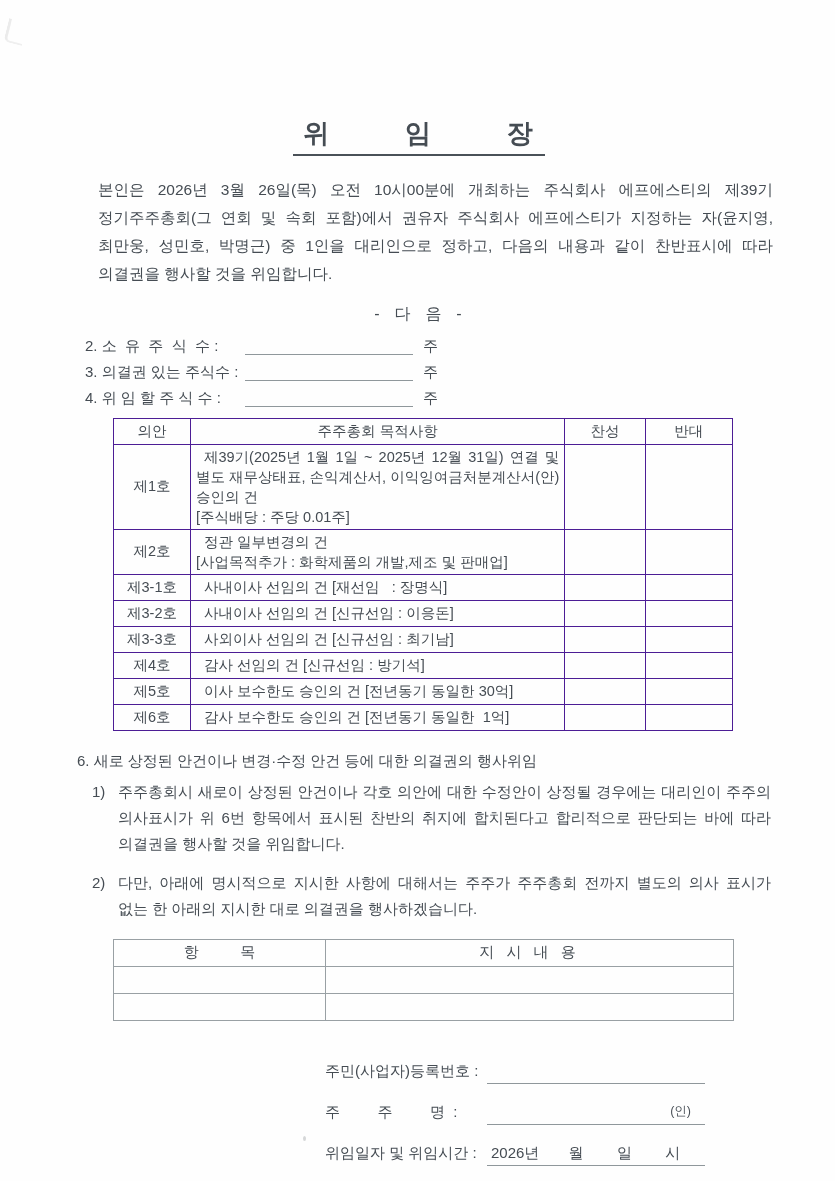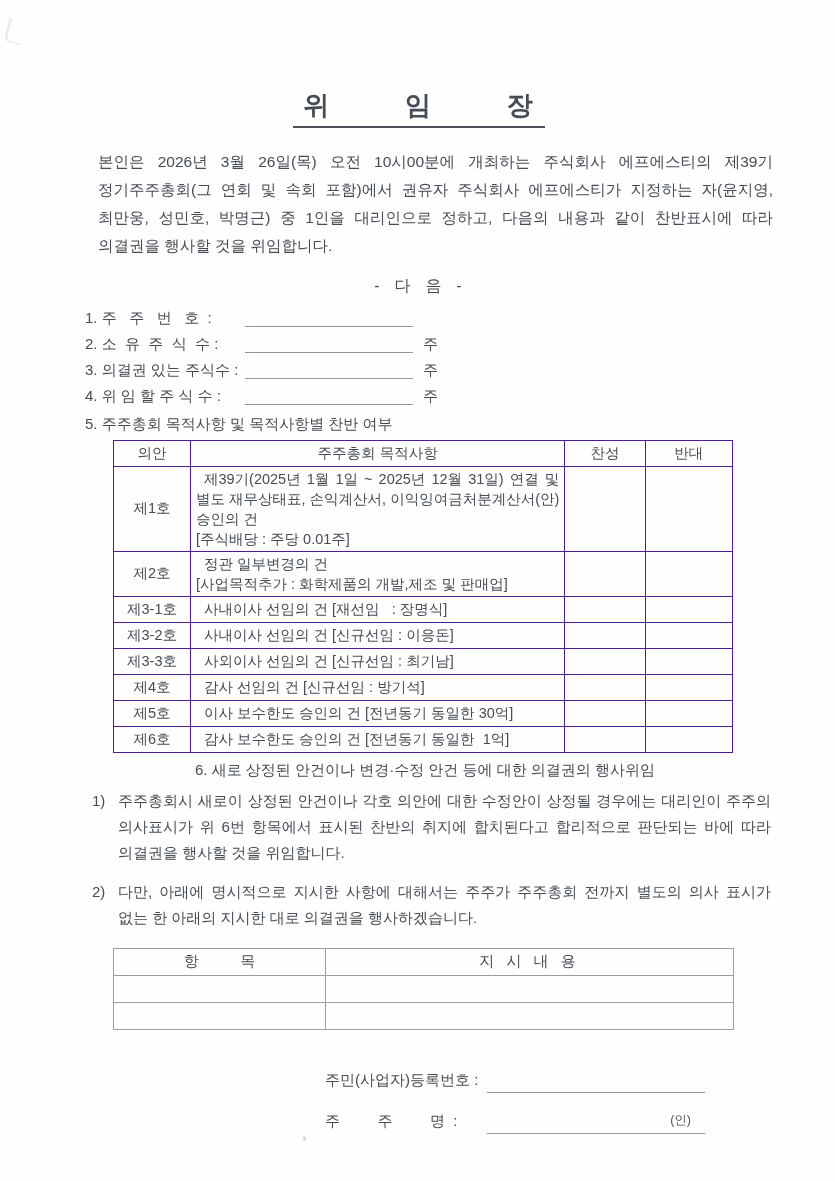--- a/index.html
+++ b/index.html
@@ -10,21 +10,21 @@
     margin: 0 auto;
     background: #fefefe;
     color: #454c53;
     font-family: "Liberation Sans", sans-serif;
     overflow: hidden;
     box-sizing: border-box;
   }
   .content { padding: 88px 62px 0 65px; box-sizing: border-box; }
 
   
-  .title-wrap { text-align: center; }
+  .title-wrap { text-align: center; margin-top: 28px; }
   .doc-title {
     display: inline-block;
     font-size: 26px;
     font-weight: bold;
     letter-spacing: 2px;
     white-space: pre;
     border-bottom: 2px solid #4a5158;
     padding: 0 10px 3px 10px;
   }
 
@@ -75,21 +75,21 @@
   .col-pur   { width: 326px; }
   .col-app   { width: 70px;  text-align: center; }
   .col-opp   { width: 76px;  text-align: center; }
   table.t1 tr { height: 26px; }
   .c-line { line-height: 20px; }
   .c-just { text-align: justify; text-indent: 8px; word-break: keep-all; }
   .c-ind  { text-indent: 8px; }
   .c-pre  { white-space: pre; }
 
   
-  .item6-head { margin: 5px 0 0 12px; font-size: 15px; line-height: 24px; text-align: center; }
+  .item6-head { margin: 18px 0 0 12px; font-size: 15px; line-height: 24px; }
   .sub { display: flex; margin: 6px 0 0 27px; font-size: 15px; }
   .sub + .sub { margin-top: 13px; }
   .sub-num { flex: none; width: 26px; line-height: 26px; }
   .sub-txt { flex: 1; line-height: 26px; text-align: justify; word-break: keep-all; padding-right: 2px; }
 
   
   table.t2 {
     margin: 17px 0 0 48px;
     width: 620px;
     border-collapse: collapse;
@@ -139,34 +139,30 @@
     <div class="title-wrap">
       <div class="doc-title">위        임        장</div>
     </div>
 
     <p class="intro">본인은 2026년 3월 26일(목) 오전 10시00분에 개최하는 주식회사 에프에스티의 제39기 정기주주총회(그 연회 및 속회 포함)에서 권유자 주식회사 에프에스티가 지정하는 자(윤지영, 최만웅, 성민호, 박명근) 중 1인을 대리인으로 정하고, 다음의 내용과 같이 찬반표시에 따라 의결권을 행사할 것을 위임합니다.</p>
 
     <div class="daum">-  다  음  -</div>
 
     <div class="fields">
       <div class="field-row">
-        <span class="field-label">1. 주   주   번   호  :</span><span class="field-blank"></span><span class="field-suffix"></span>
-      </div>
-      <div class="field-row">
         <span class="field-label">2. 소  유  주  식  수 :</span><span class="field-blank"></span><span class="field-suffix">주</span>
       </div>
       <div class="field-row">
         <span class="field-label">3. 의결권 있는 주식수 :</span><span class="field-blank"></span><span class="field-suffix">주</span>
       </div>
       <div class="field-row">
         <span class="field-label">4. 위 임 할 주 식 수 :</span><span class="field-blank"></span><span class="field-suffix">주</span>
       </div>
     </div>
 
-    <div class="item5">5. 주주총회 목적사항 및 목적사항별 찬반 여부</div>
 
     <table class="t1">
       <tbody>
           <tr>
         <td class="col-no">의안</td>
         <td class="col-pur" style="text-align:center;">주주총회 목적사항</td>
         <td class="col-app">찬성</td>
         <td class="col-opp">반대</td>
       </tr>
       <tr>
@@ -274,19 +270,25 @@
         </div>
       </div>
       <div class="sig-row">
         <div class="sig-label">주         주         명  :</div>
         <div class="sig-line">
           <span class="sig-value"></span>
           <span class="sig-seal">(인)</span>
         </div>
       </div>
       <div class="sig-row">
+        <div class="sig-label">위임일자 및 위임시간 :</div>
+        <div class="sig-line">
+          <span class="sig-value">2026년       월        일        시</span>
+        </div>
+      </div>
+      <div class="sig-row">
         
         
       </div>
     </div>
 
   </div>
 </div>
 
 </body></html>

